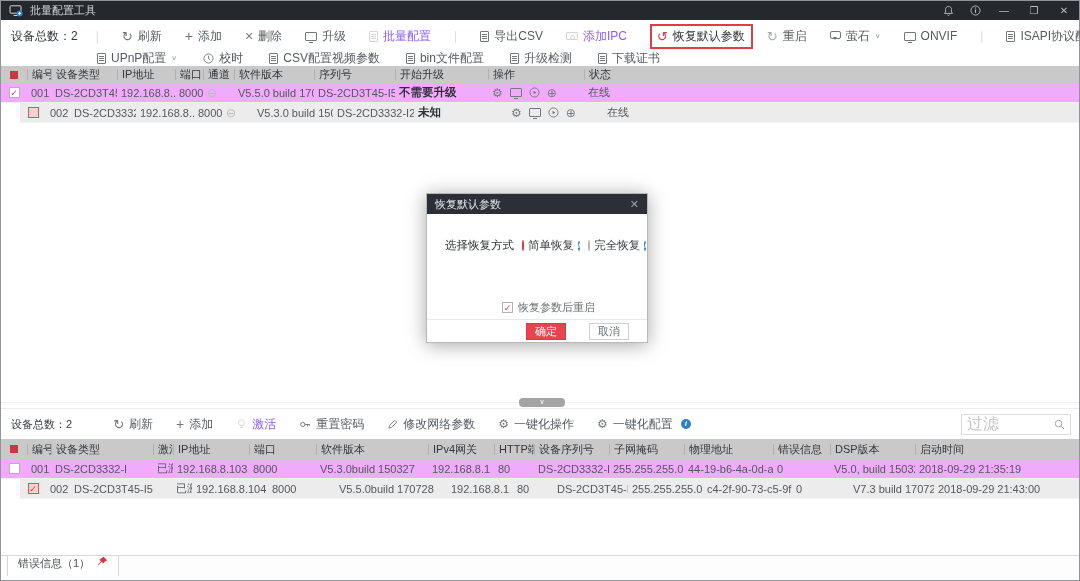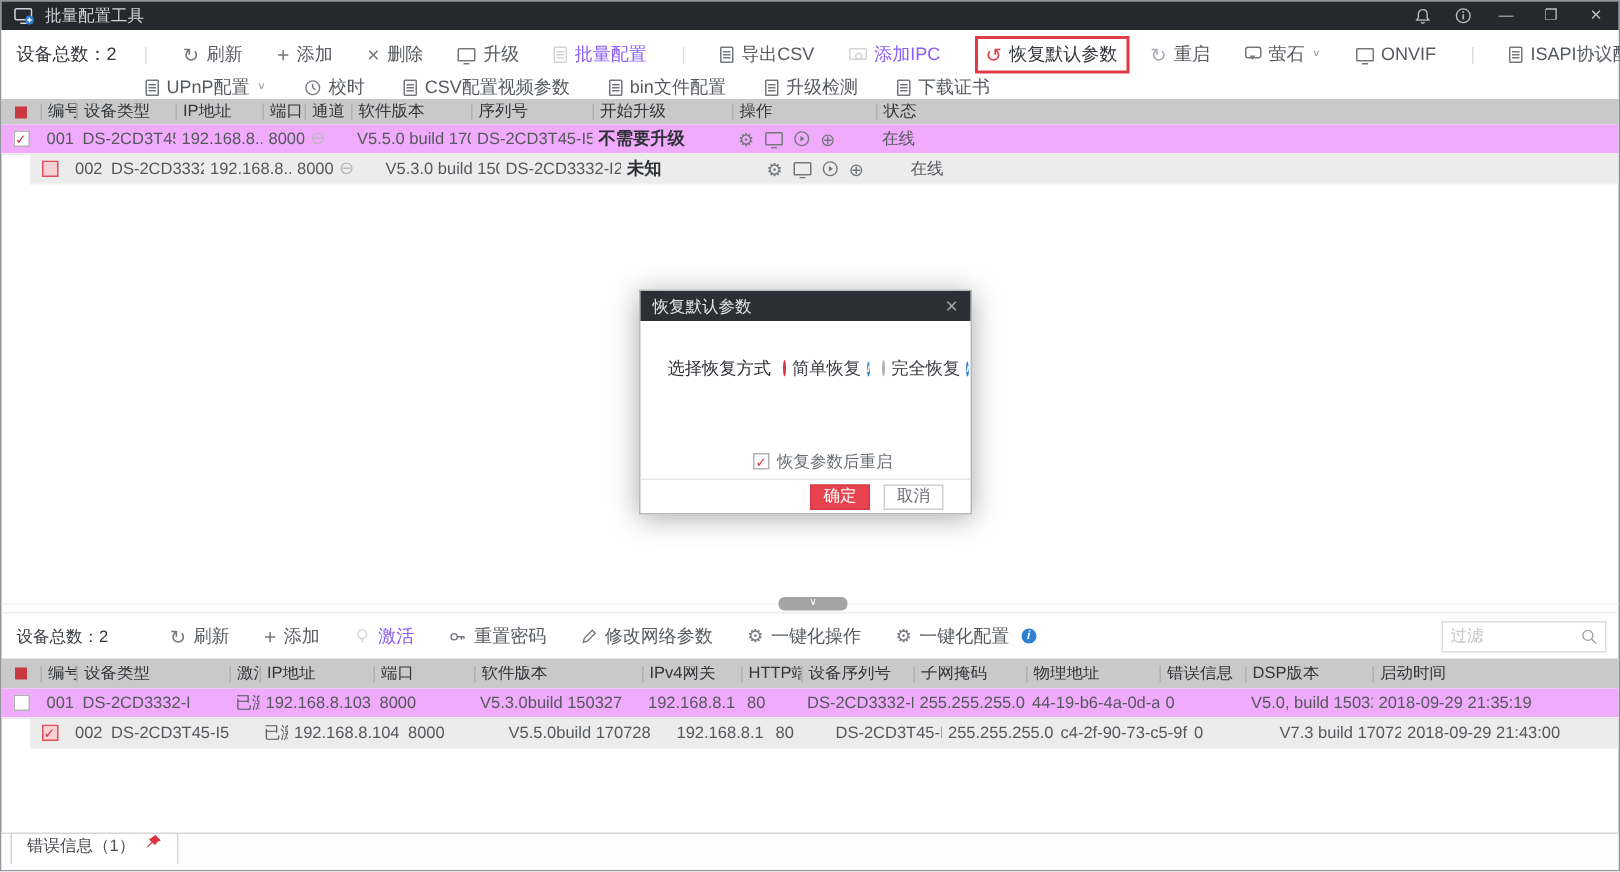--- a/index.html
+++ b/index.html
@@ -21,21 +21,21 @@
   .tbtn { display:flex; align-items:center; gap:5px; color:#565a5f; margin-right:23px; white-space:nowrap; cursor:pointer; }
   .trow2 .tbtn { margin-right:26px; }
   .tbtn.disabled { color:#8b5cf6; }
   .tbtn.disabled .ic { color:#d4d4d4; }
   .sep { color:#dcdcdc; margin-right:23px; }
   .devtotal { color:#33363a; margin-right:18px; white-space:nowrap; }
   .highlight-box { border:2px solid #e03b47; padding:2px 6px 2px 5px; margin-right:14px; }
   .highlight-box .tbtn { margin-right:0; }
   .filterbox { margin-left:auto; width:110px; height:21px; border:1px solid #dcdcdc; display:flex;
                align-items:center; padding:0 5px; background:#fff; }
-  .filterbox input { border:none; outline:none; flex:1; width:60px; font-size:11px; color:#555;
+  .filterbox input { border:none; outline:none; flex:1; width:60px; font-size:16px; color:#555;
                      font-family:"Liberation Sans","DejaVu Sans",sans-serif; }
   .filterbox input::placeholder { color:#c5c5c5; }
 
   
   .ic { color:#74787d; display:inline-flex; align-items:center; justify-content:center; line-height:1; }
   .ic-refresh::before { content:"↻"; font-size:13px; }
   .ic-restore::before { content:"↺"; font-size:13px; color:#e03b47; }
   .ic-reboot::before { content:"↻"; font-size:13px; color:#a9adb2; }
   .ic-plus::before { content:"+"; font-size:14px; }
   .ic-x::before { content:"×"; font-size:14px; }
@@ -116,21 +116,21 @@
               padding:0 8px; font-size:11px; }
   .dlg-close { margin-left:auto; color:#9da1a7; font-size:11px; cursor:pointer; }
   .dlg-row1 { position:absolute; top:44px; left:18px; right:8px; display:flex; align-items:center; gap:4px;
               font-size:11.5px; color:#3a3d42; white-space:nowrap; }
   .dlg-mode-label { font-weight:normal; color:#2e3135; margin-right:4px; }
   .dlg-row2 { position:absolute; top:66px; left:75px; display:flex; align-items:center; gap:5px;
               font-size:11px; color:#6a6e73;margin-top:40px; }
   .dlg-foot { position:absolute; left:0; right:0; bottom:0; height:23px; border-top:1px solid #e8e8e8;
               display:flex; align-items:center; justify-content:flex-end; gap:9px; padding:0 18px 0 0; }
   .btn { min-width:38px; height:17px; font-size:11px; line-height:15px; text-align:center; padding:0 8px;
-         cursor:pointer; }
+         cursor:pointer;margin-left:14px; }
   .btn-ok { background:#e8434e; color:#fff; border:1px solid #d63a45; }
   .btn-cancel { background:#fff; color:#6a6e73; border:1px solid #cfcfcf; }
 </style>
 </head>
 <body>
 
 <div class="window">
 
   <div class="titlebar">
     <span class="ic">

